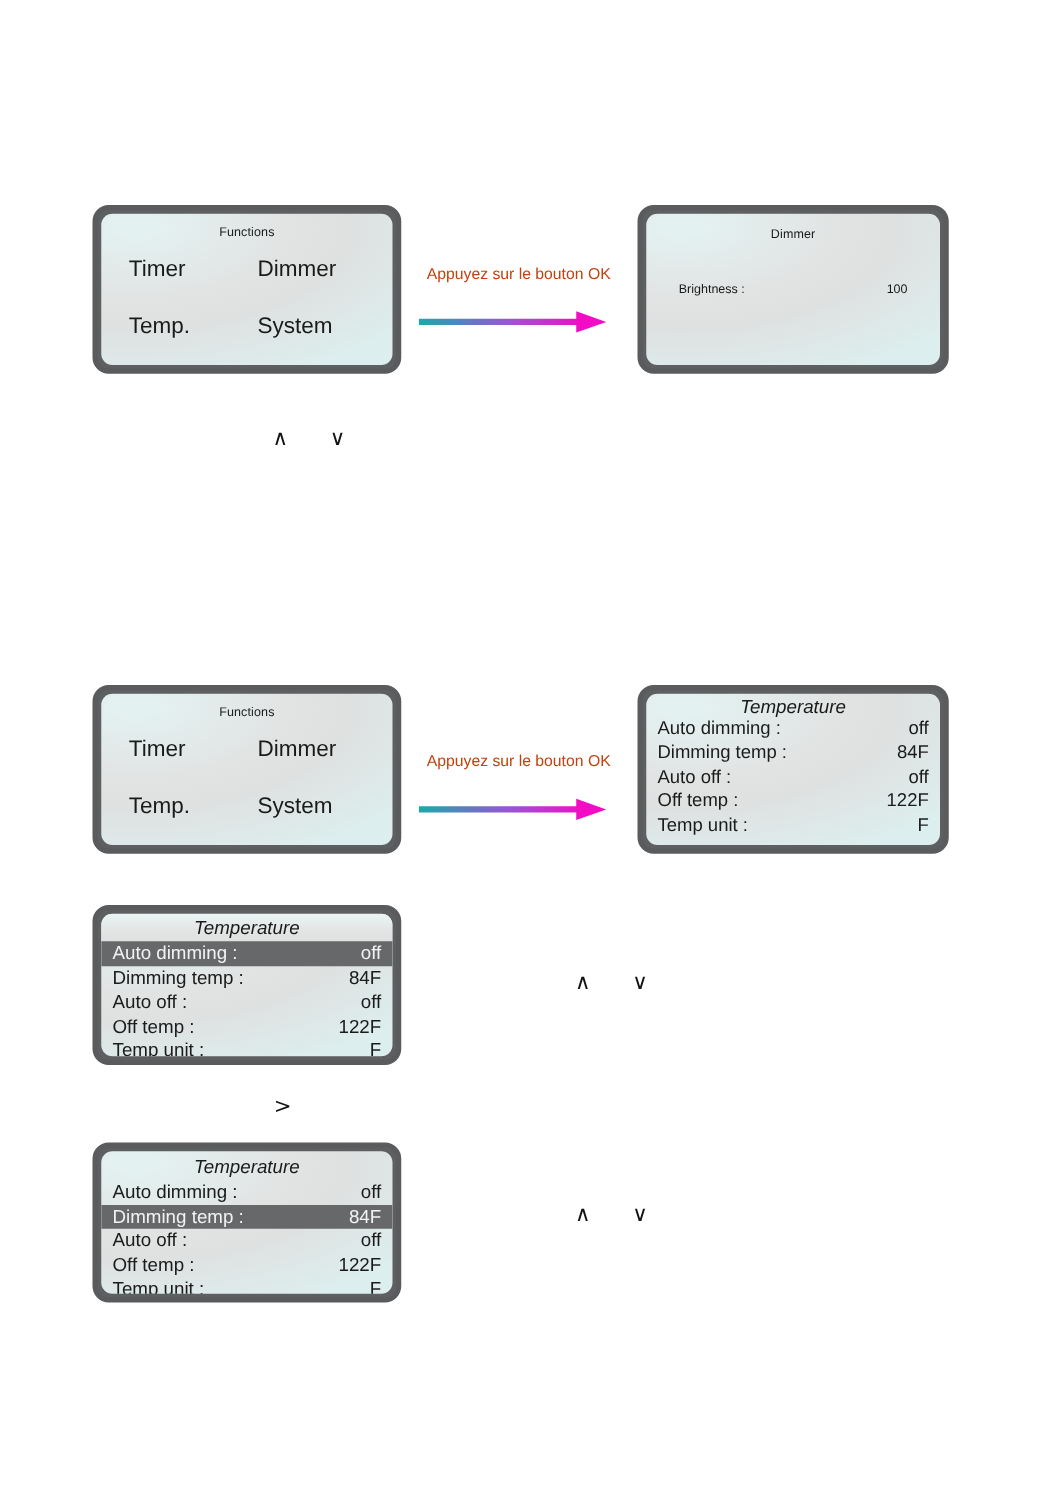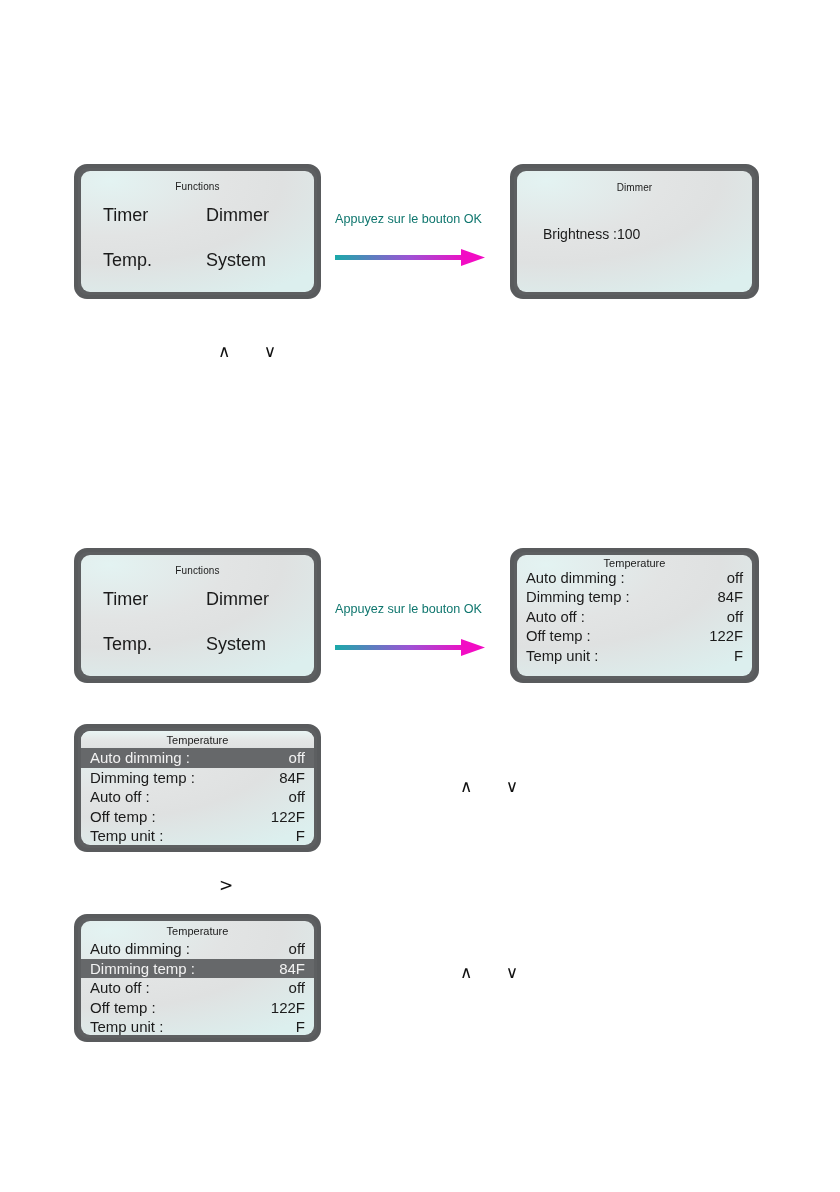--- a/index.html
+++ b/index.html
@@ -55,29 +55,31 @@
     font-size: 18px;
   }
   .fn-cell-right { width: 86px; text-align: left; }
 
   
   .dim-screen .scr-title { padding-top: 11px; }
   .dim-row {
     margin-top: 33px;
     padding: 0 26px;
     display: flex;
-    font-size: 14px;
+    justify-content: space-between;
+    font-size: 10px;
   }
 
   
   .list-title {
     text-align: center;
-    font-size: 11px;
+    font-size: 15px;
     padding: 3px 0 2px;
     background: linear-gradient(to bottom, #e9f5f4 0%, #e4e6e6 55%, #dfe1e1 100%);
+    font-style: italic;
   }
   .list-title.flat { background: transparent; padding-top: 4px; }
   .list-row {
     display: flex;
     justify-content: space-between;
     align-items: flex-end;
     font-size: 15px;
     padding: 0px 9px;
     height: 19.5px;
     line-height: 19.5px;
@@ -90,23 +92,23 @@
   .list-row .val { text-align: right; }
 
   
   .temp-compact .list-row { height: 19.4px; line-height: 19.4px; font-size: 14.8px; }
   .temp-compact .list-title { background: transparent; padding: 2px 0 0; }
 
   
   .arrow-wrap { position: absolute; }
   .arrow-caption {
     font-size: 12.6px;
-    color: #0f766e;
+    color: #c2410c;
     white-space: nowrap;
-    text-align: left;
+    text-align: center;
   }
   .arrow-svg { display: block; }
 
   
   .caret-group {
     position: absolute;
     font-size: 17px;
     letter-spacing: 14px;
     color: #111;
     font-family: "DejaVu Sans", sans-serif;

